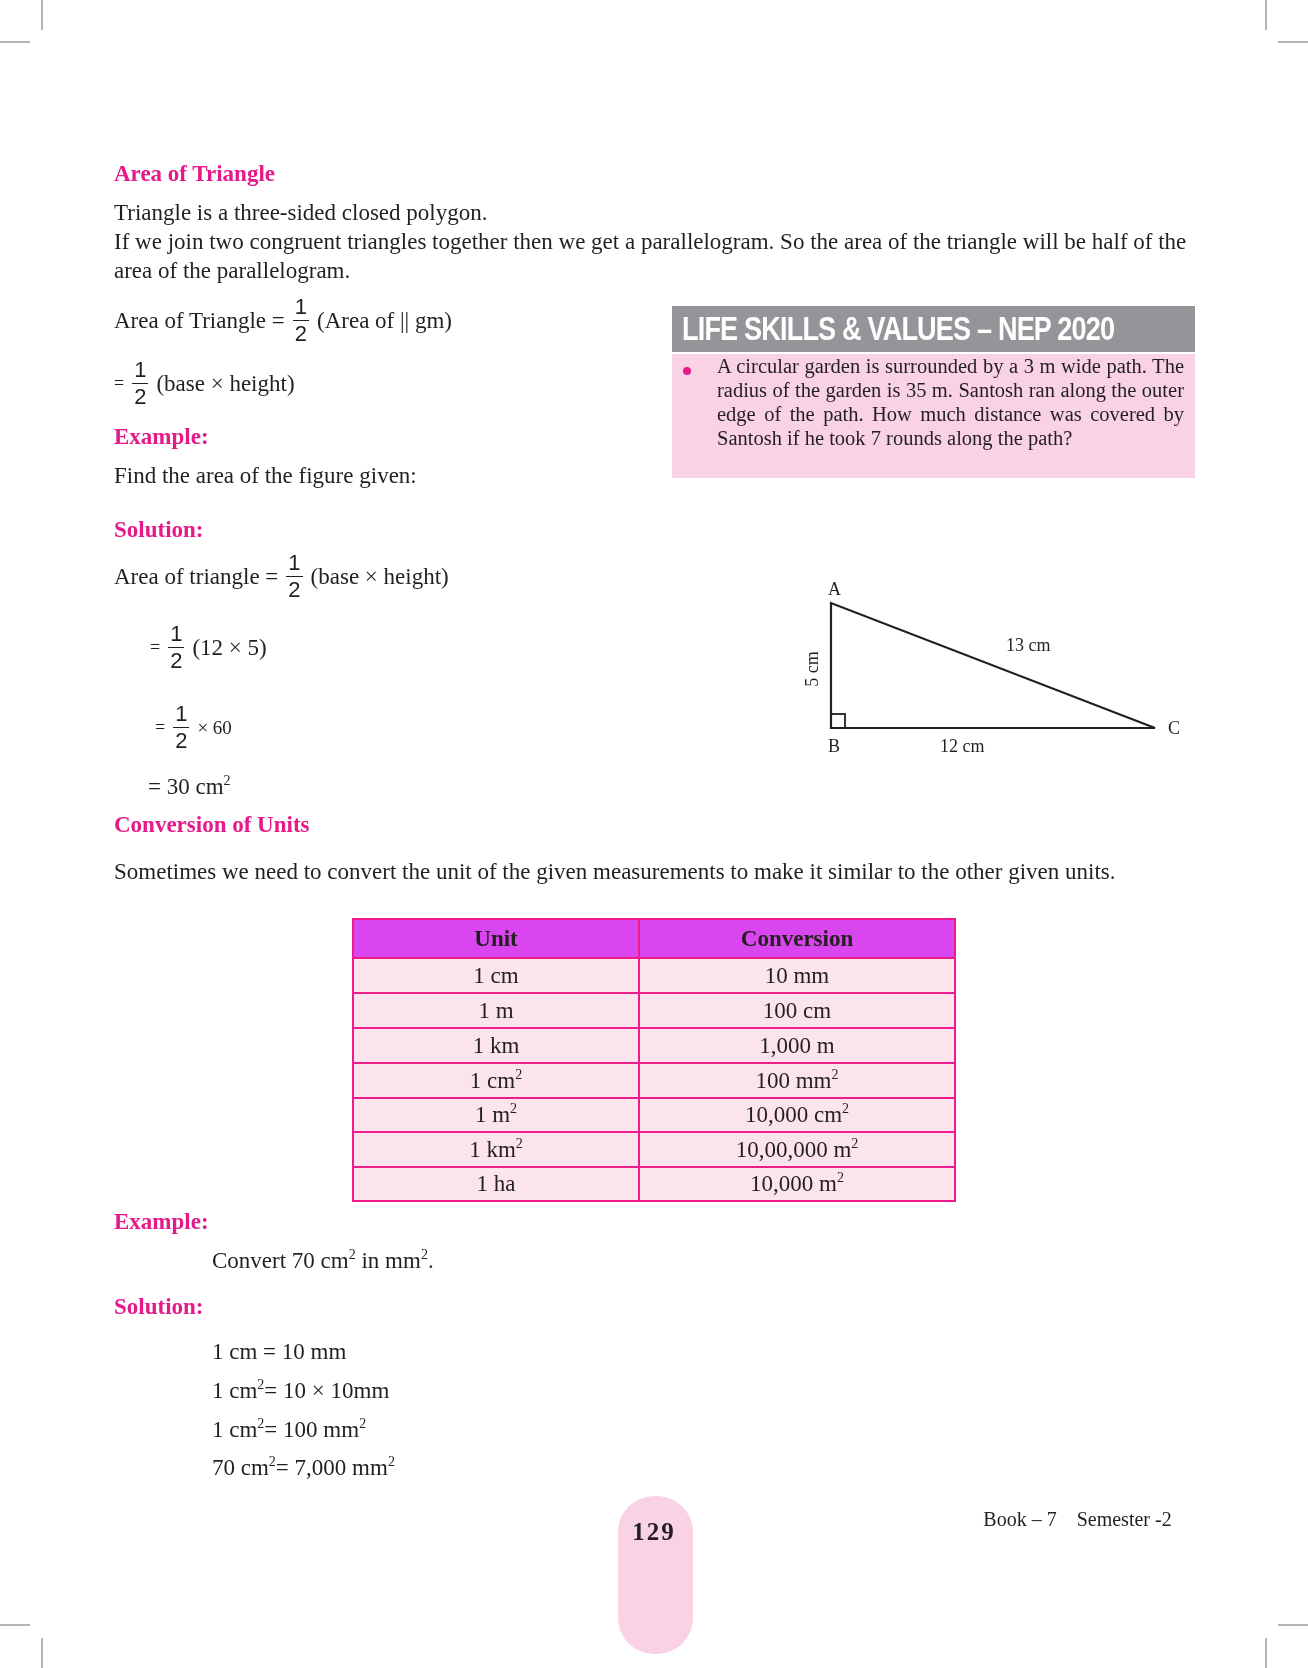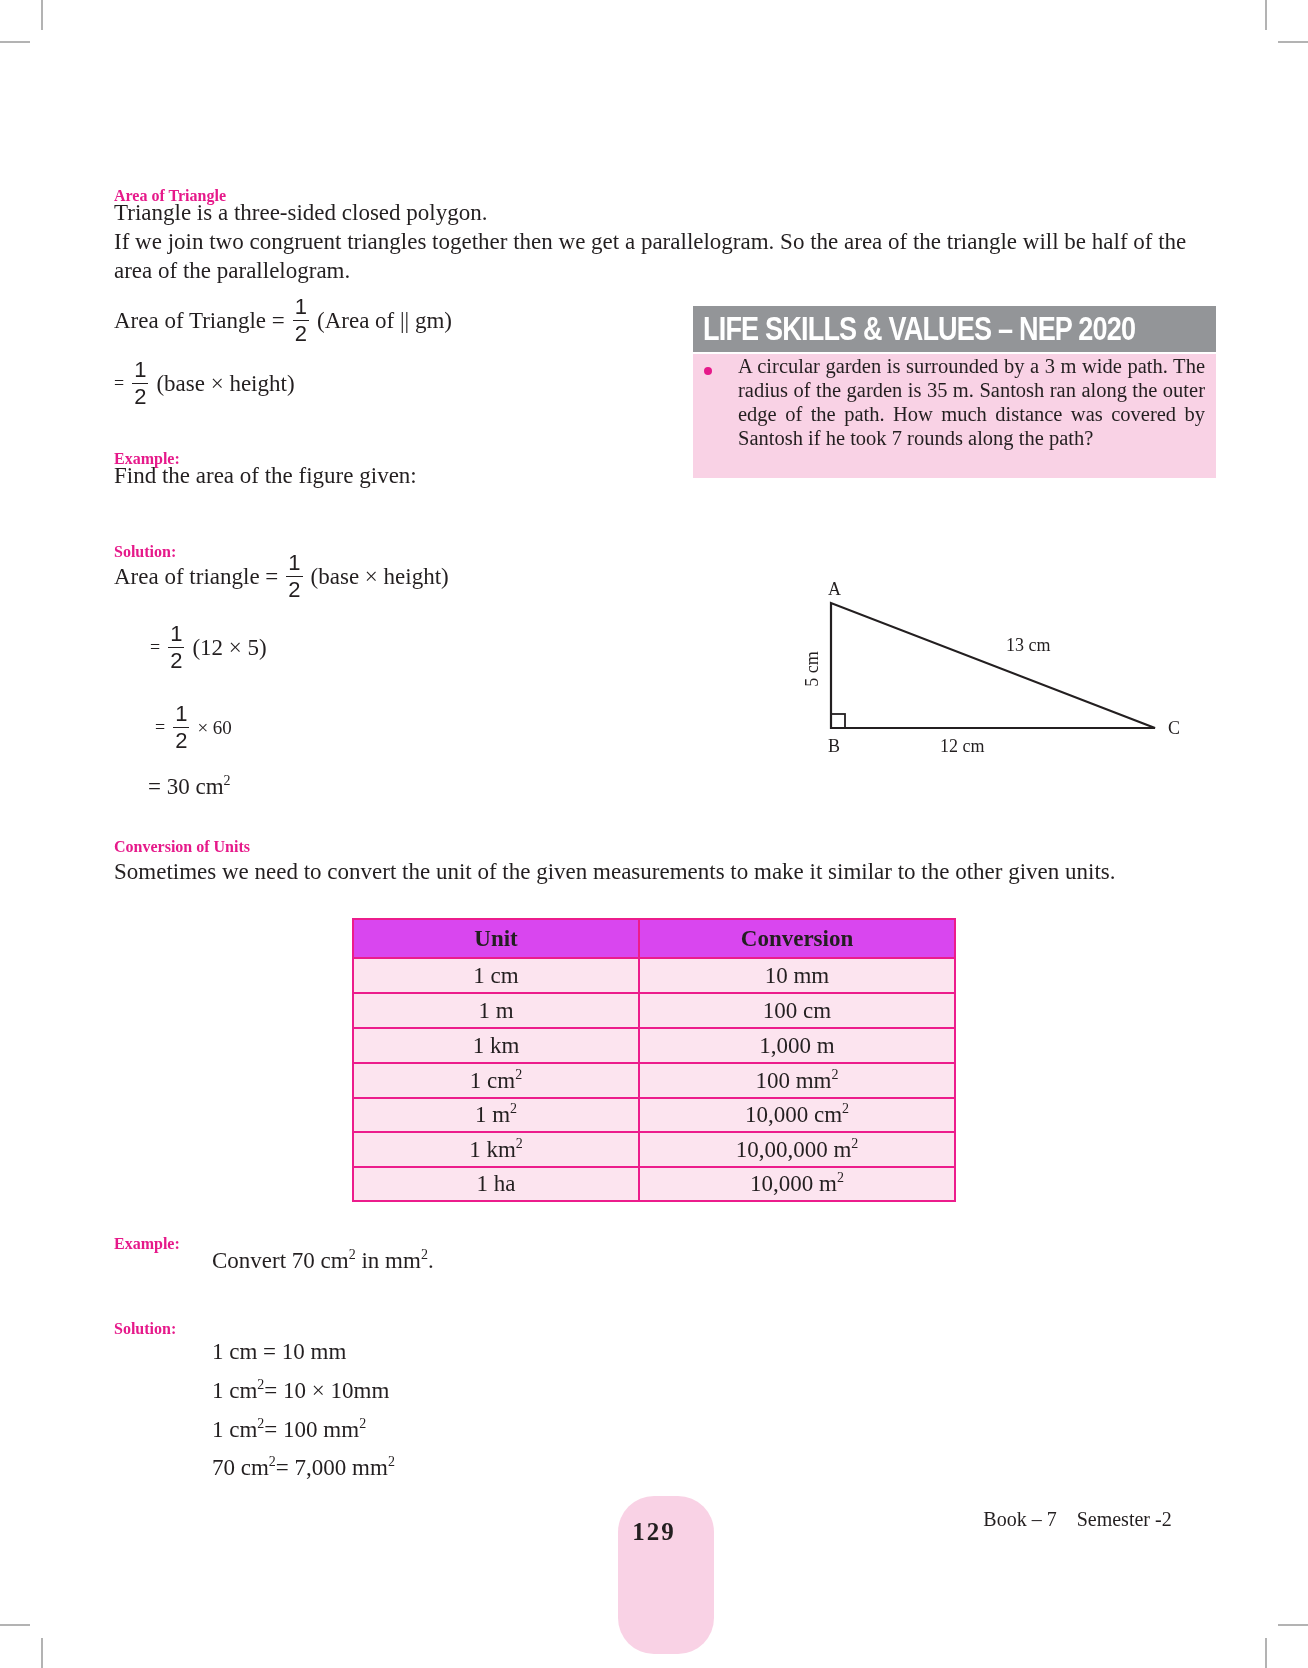--- a/index.html
+++ b/index.html
@@ -1,44 +1,44 @@
 <!DOCTYPE html>
 <html><head>
 <meta charset="utf-8">
 <style>
   html, body { margin:0; padding:0; }
   body { width:1308px; height:1668px; position:relative; background:#ffffff; overflow:hidden;
          font-family:"Liberation Serif","DejaVu Serif",serif; color:#231f20; }
   .abs { position:absolute; }
   .crop { position:absolute; background:#b3b3b3; }
-  .heading { position:absolute; left:114px; color:#e6198a; font-weight:bold; font-size:16px; line-height:28px;margin-top:22px; }
+  .heading { position:absolute; left:114px; color:#e6198a; font-weight:bold; font-size:23px; line-height:28px; }
   .body-text { position:absolute; font-size:23px; line-height:29px; }
   .para { position:absolute; left:114px; width:1082px; font-size:23px; line-height:29px; }
   .formula { position:absolute; font-size:23px; display:flex; align-items:center; white-space:nowrap; }
   .frac { display:inline-flex; flex-direction:column; align-items:center; margin:0 8px; font-family:"Liberation Sans","DejaVu Sans",sans-serif; font-size:22px; line-height:22px; }
   .frac .num { padding:0 2px 2px; border-bottom:1.3px solid #231f20; }
   .frac .den { padding-top:2px; }
   .small-eq { font-size:18px; }
   sup { font-size:14px; vertical-align:9px; line-height:0; }
 
-  .ls-box { position:absolute; left:672px; top:306px; width:523px;margin-left:21px; }
+  .ls-box { position:absolute; left:672px; top:306px; width:523px; }
   .ls-head { background:#939598; color:#fff; height:46px; font-family:"Liberation Sans","DejaVu Sans",sans-serif;
              font-weight:bold; font-size:33px; line-height:46px; padding-left:10px; letter-spacing:-1px; transform-origin:left; }
   .ls-head span { display:inline-block; transform:scaleX(0.82); transform-origin:left center; white-space:nowrap; }
   .ls-body { background:#f9d2e5; margin-top:2px; height:124px; position:relative; }
   .ls-bullet { position:absolute; left:11px; top:13px; width:8px; height:8px; border-radius:50%; background:#e6198a; }
   .ls-text { position:absolute; left:45px; top:0px; width:467px; font-size:20.5px; line-height:24px; text-align:justify; }
 
   table.conv { position:absolute; left:352px; top:918px; width:604px; border-collapse:collapse; }
   table.conv td, table.conv th { border:2px solid #ec1c8c; text-align:center; font-size:23px; padding:0; }
   table.conv th { background:#d946ef; font-weight:bold; height:37px; }
   table.conv td { background:#fce4ef; height:33px; }
   table.conv tr.r1 td { height:32px; }
 
-  .pill { position:absolute; left:618px; top:1496px; width:96px; height:158px; border-radius:36px; background:#f9d2e5; }
+  .pill { position:absolute; left:618px; top:1496px; width:75px; height:158px; border-radius:36px; background:#f9d2e5; }
   .pill-num { position:absolute; left:0; width:72px; top:22px; text-align:center; font-weight:bold; font-size:25px; letter-spacing:2px; }
   .footer { position:absolute; left:960px; top:1508px; width:235px; text-align:center; font-size:20px; white-space:pre; }
   .tri-label { position:absolute; font-size:18px; line-height:18px; }
 </style>
 </head>
 <body>
 
 <div class="crop" style="left:41px;top:0;width:2px;height:30px;"></div>
 <div class="crop" style="left:0;top:41px;width:30px;height:2px;"></div>
 <div class="crop" style="left:1265px;top:0;width:2px;height:30px;"></div>

